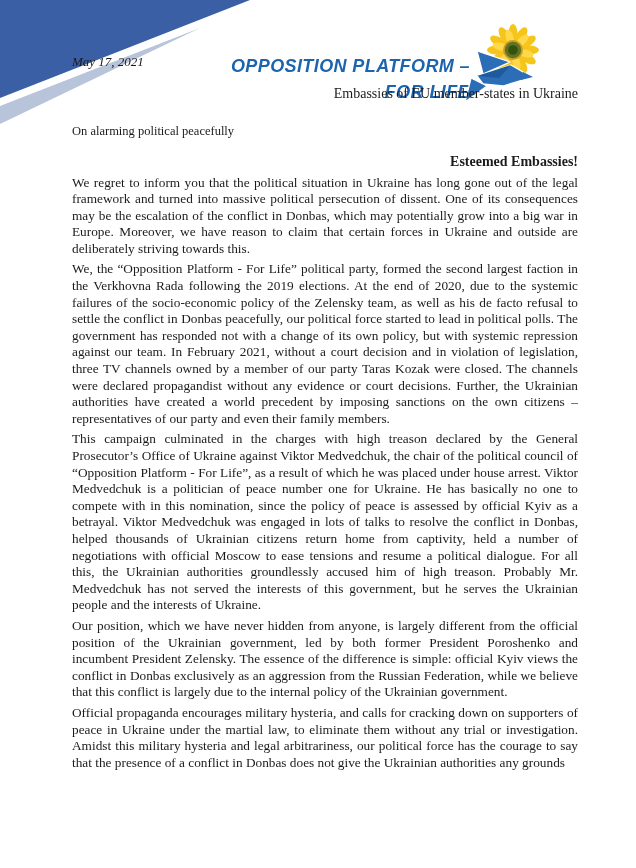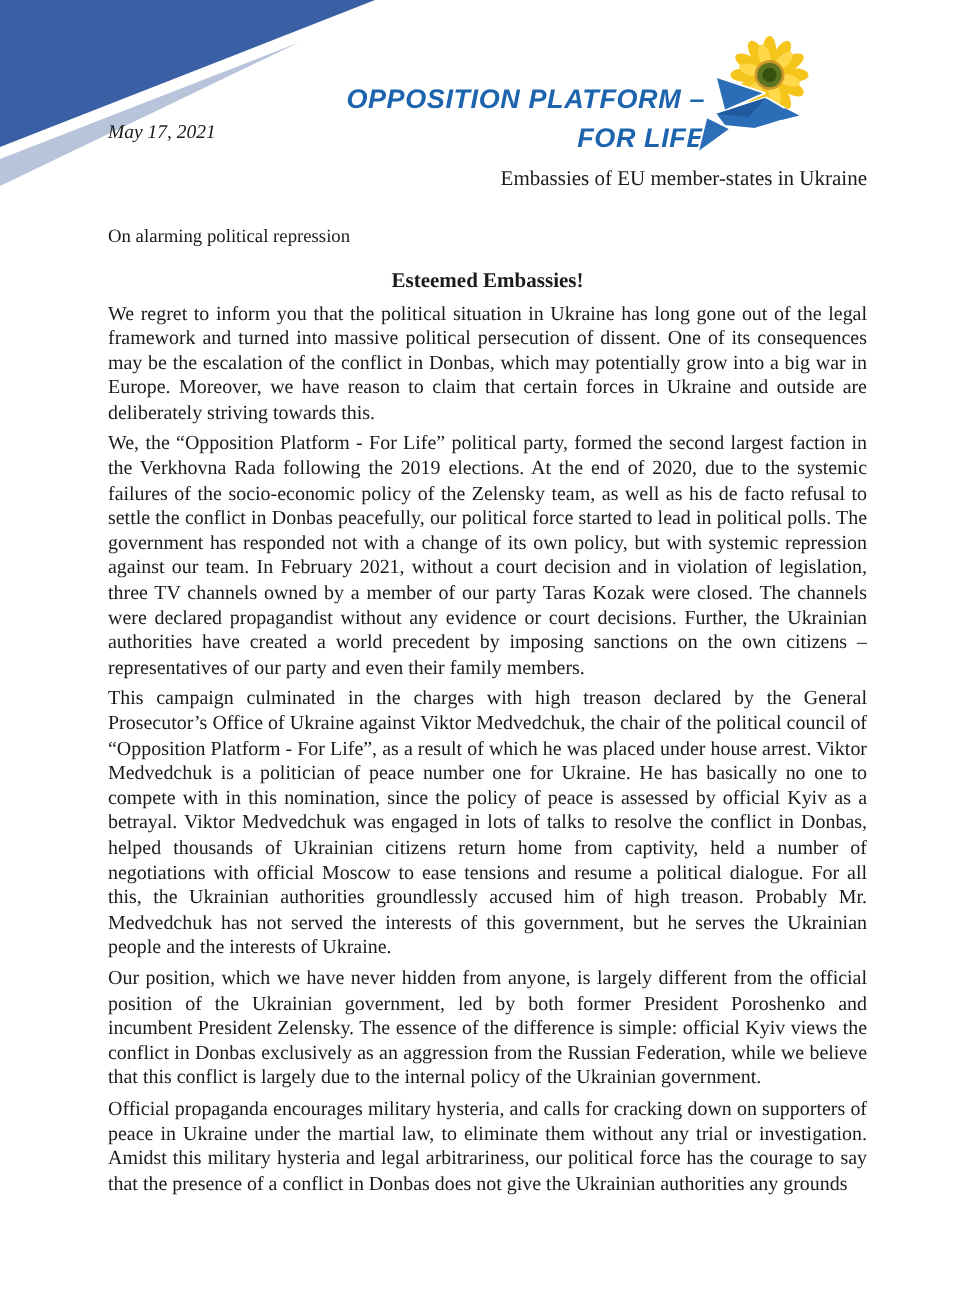--- a/index.html
+++ b/index.html
@@ -29,38 +29,38 @@
   }
   .logo-icon-svg { position: absolute; top: 20px; left: 453px; display: block; }
   .content {
     position: absolute;
     left: 72px;
     top: 0;
     width: 506px;
   }
   .date {
     margin: 0;
-    padding-top: 80px;
+    padding-top: 54px;
     font-style: italic;
     font-size: 13px;
   }
   .addressee {
     margin: 16px 0 0 0;
     text-align: right;
     font-weight: normal;
     font-size: 14px;
   }
   .subject {
     margin-top: 21px;
     font-size: 12.5px;
     line-height: 16.5px;
   }
   .salutation {
     margin: 14px 0 5px 0;
-    text-align: center;
+    text-align: right;
     font-size: 14px;
     font-weight: bold;
   }
   .para {
     margin: 0 0 4px 0;
     text-align: justify;
     font-size: 13.3px;
     line-height: 16.6px;
   }
 </style>
@@ -116,21 +116,21 @@
       </g>
       <polygon points="24,56 58,45 46,58" fill="#1f5a9e"></polygon>
       <polygon points="70,52 80,57 68,60" fill="#2c6db7"></polygon>
     </svg>
   </div>
 
   <div class="content">
     <p class="date">May 17, 2021</p>
     <p class="addressee">Embassies of EU member-states in Ukraine</p>
     <div class="subject">
-      <div>On alarming political repression</div>
+      <div>On alarming political peacefully</div>
     </div>
     <h2 class="salutation">Esteemed Embassies!</h2>
     <p class="para">We regret to inform you that the political situation in Ukraine has long gone out of the legal framework and turned into massive political persecution of dissent. One of its consequences may be the escalation of the conflict in Donbas, which may potentially grow into a big war in Europe. Moreover, we have reason to claim that certain forces in Ukraine and outside are deliberately striving towards this.</p>
     <p class="para">We, the “Opposition Platform - For Life” political party, formed the second largest faction in the Verkhovna Rada following the 2019 elections. At the end of 2020, due to the systemic failures of the socio-economic policy of the Zelensky team, as well as his de facto refusal to settle the conflict in Donbas peacefully, our political force started to lead in political polls. The government has responded not with a change of its own policy, but with systemic repression against our team. In February 2021, without a court decision and in violation of legislation, three TV channels owned by a member of our party Taras Kozak were closed. The channels were declared propagandist without any evidence or court decisions. Further, the Ukrainian authorities have created a world precedent by imposing sanctions on the own citizens – representatives of our party and even their family members.</p>
     <p class="para">This campaign culminated in the charges with high treason declared by the General Prosecutor’s Office of Ukraine against Viktor Medvedchuk, the chair of the political council of “Opposition Platform - For Life”, as a result of which he was placed under house arrest. Viktor Medvedchuk is a politician of peace number one for Ukraine. He has basically no one to compete with in this nomination, since the policy of peace is assessed by official Kyiv as a betrayal. Viktor Medvedchuk was engaged in lots of talks to resolve the conflict in Donbas, helped thousands of Ukrainian citizens return home from captivity, held a number of negotiations with official Moscow to ease tensions and resume a political dialogue. For all this, the Ukrainian authorities groundlessly accused him of high treason. Probably Mr. Medvedchuk has not served the interests of this government, but he serves the Ukrainian people and the interests of Ukraine.</p>
     <p class="para">Our position, which we have never hidden from anyone, is largely different from the official position of the Ukrainian government, led by both former President Poroshenko and incumbent President Zelensky. The essence of the difference is simple: official Kyiv views the conflict in Donbas exclusively as an aggression from the Russian Federation, while we believe that this conflict is largely due to the internal policy of the Ukrainian government.</p>
     <p class="para">Official propaganda encourages military hysteria, and calls for cracking down on supporters of peace in Ukraine under the martial law, to eliminate them without any trial or investigation. Amidst this military hysteria and legal arbitrariness, our political force has the courage to say that the presence of a conflict in Donbas does not give the Ukrainian authorities any grounds</p>
   </div>
 
 </div>

